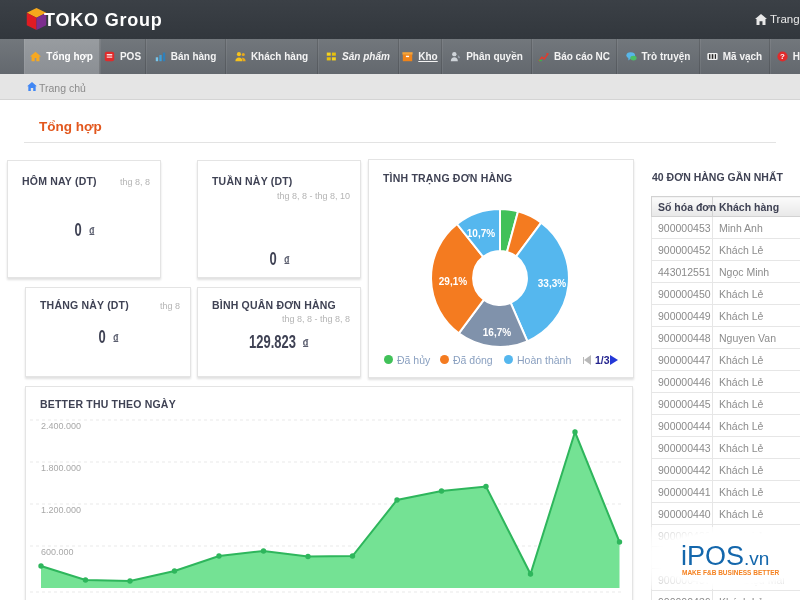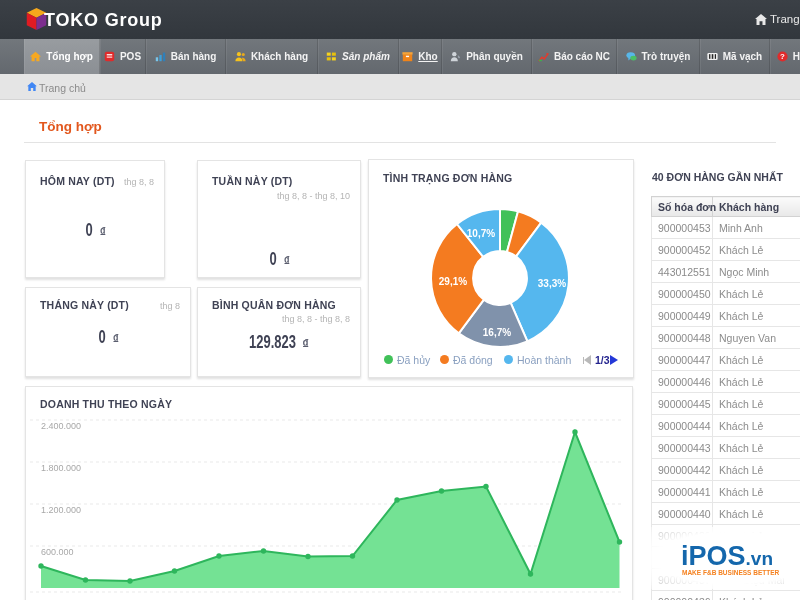--- a/index.html
+++ b/index.html
@@ -36,21 +36,21 @@
 .card { position:absolute; background:#fff; border:1px solid #e4e4e4;
   box-shadow:0 2px 2px rgba(0,0,0,0.12); }
 .card-title { position:absolute; left:14px; top:14px; font-size:10.5px; font-weight:bold;
   color:#3f4254; letter-spacing:0.2px; }
 .card-date { position:absolute; right:10px; font-size:9px; color:#b4b4b4; }
 .card-val { position:absolute; width:100%; text-align:center; font-size:18.5px;
   font-weight:bold; color:#3f4254; }
 .vnum { display:inline-block; transform:scaleX(0.7); transform-origin:50% 100%; }
 .dong { font-size:12px; font-weight:bold; color:#5a5d6e; }
 
-#card1 { left:25px; top:160px; width:140px; height:118px; }
+#card1 { left:7px; top:160px; width:154px; height:118px; }
 #card2 { left:197px; top:160px; width:164px; height:118px; }
 #card3 { left:25px; top:287px; width:166px; height:90px; }
 #card4 { left:197px; top:287px; width:164px; height:90px; }
 #donut-card { left:368px; top:159px; width:266px; height:219px; }
 #chart-card { left:25px; top:386px; width:608px; height:230px; }
 #right-panel { left:639px; top:160px; width:170px; height:456px; border:none; box-shadow:none; background:#fff; }
 
 
 .leg-dot { position:absolute; width:9px; height:9px; border-radius:50%; }
 .leg-txt { position:absolute; font-size:10.5px; color:#8aa0c0; }
@@ -64,21 +64,21 @@
 #rtable { position:absolute; left:12px; top:36px; width:170px; border-collapse:collapse;
   font-size:10.5px; table-layout:fixed; }
 #rtable th { background:linear-gradient(#fbfbfb,#e8e8e8); border:1px solid #d2d2d2;
   color:#3f4254; font-size:10.5px; text-align:left; height:20px; padding:0 0 0 6px; font-weight:bold; white-space:nowrap; }
 #rtable td { border:1px solid #e6e6e6; color:#8c8c8c; height:22px; padding:0 0 0 6px; white-space:nowrap; overflow:hidden; }
 #rtable td.num { color:#8a8a8a; }
 
 
 #wm { position:absolute; left:648px; top:527px; width:152px; height:62px;
   background:radial-gradient(ellipse 90% 75% at 55% 50%, rgba(255,255,255,1) 55%, rgba(255,255,255,0.55) 80%, rgba(255,255,255,0) 100%); }
-#wm-logo { position:absolute; left:681px; top:541px; font-weight:bold; color:#1467ac;
+#wm-logo { position:absolute; left:681px; top:541px; font-weight:normal; color:#1467ac;
   font-size:27px; letter-spacing:0px; }
 #wm-vn { font-size:19px; letter-spacing:0; }
 #wm-tag { position:absolute; left:682px; top:569px; font-size:7px; font-weight:bold;
   color:#f58220; letter-spacing:0px; white-space:nowrap; transform:scaleX(0.93); transform-origin:0 0; }
 </style>
 </head>
 <body>
 
 <div id="topbar">
   <svg class="abs" style="left:25px; top:7px;" width="23" height="24" viewBox="0 0 26 27">
@@ -208,21 +208,21 @@
   <div class="leg-txt" style="left:84px; top:194px;">Đã đóng</div>
   <div class="leg-dot" style="left:135px; top:195px; background:#55b7ee;"></div>
   <div class="leg-txt" style="left:148px; top:194px;">Hoàn thành</div>
   <div class="tri-l" style="left:215px; top:195px;"></div>
   <div style="position:absolute; left:213.5px; top:197px; width:1.5px; height:7px; background:#b9b9b9;"></div>
   <div class="abs" style="left:226px; top:194px; font-size:10.5px; font-weight:bold; color:#23238e;">1/3</div>
   <div class="tri-r" style="left:241px; top:195px;"></div>
 </div>
 
 <div class="card" id="chart-card">
-  <div class="card-title" style="top:11px;">DOANH THU THEO NGÀY</div>
+  <div class="card-title" style="top:11px;">BETTER THU THEO NGÀY</div>
   <svg class="abs" style="left:0; top:0;" width="606" height="228" viewBox="0 0 606 228">
     <g stroke="#e9e9e9" stroke-width="1" stroke-dasharray="3,3">
       <line x1="4" y1="33" x2="596" y2="33"></line>
       <line x1="4" y1="75" x2="596" y2="75"></line>
       <line x1="4" y1="117" x2="596" y2="117"></line>
       <line x1="4" y1="159" x2="596" y2="159"></line>
       <line x1="4" y1="205" x2="596" y2="205"></line>
     </g>
     <g font-size="9" fill="#a8a8a8" font-family="Liberation Sans">
       <text x="15" y="41.5">2.400.000</text>

